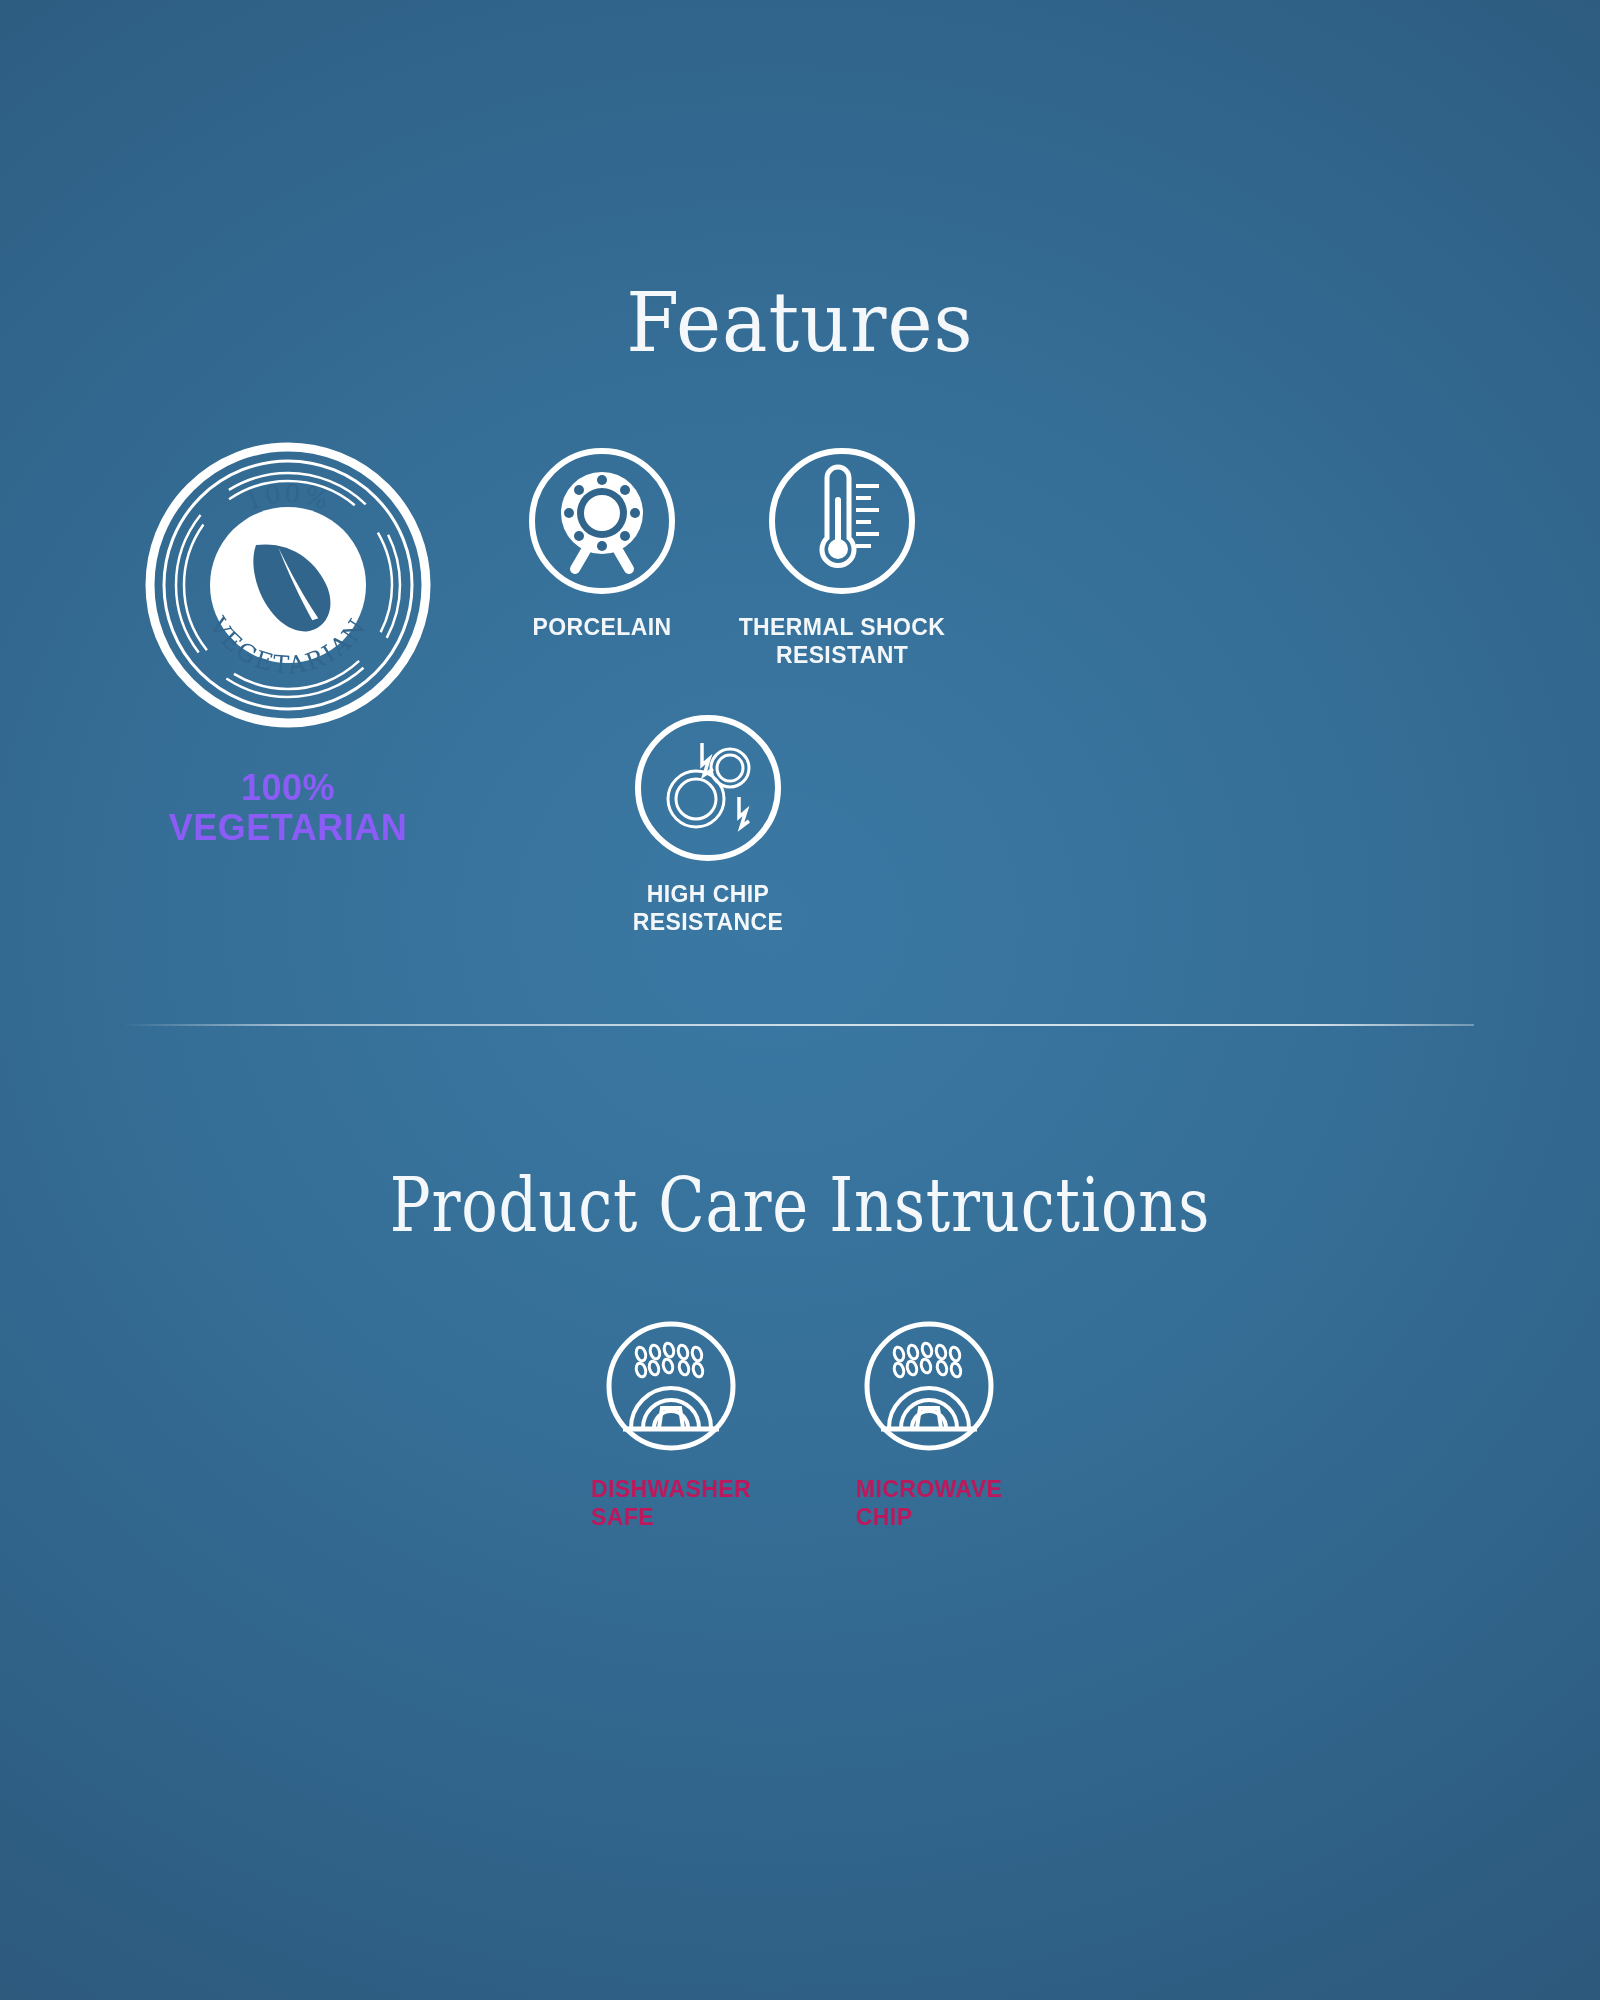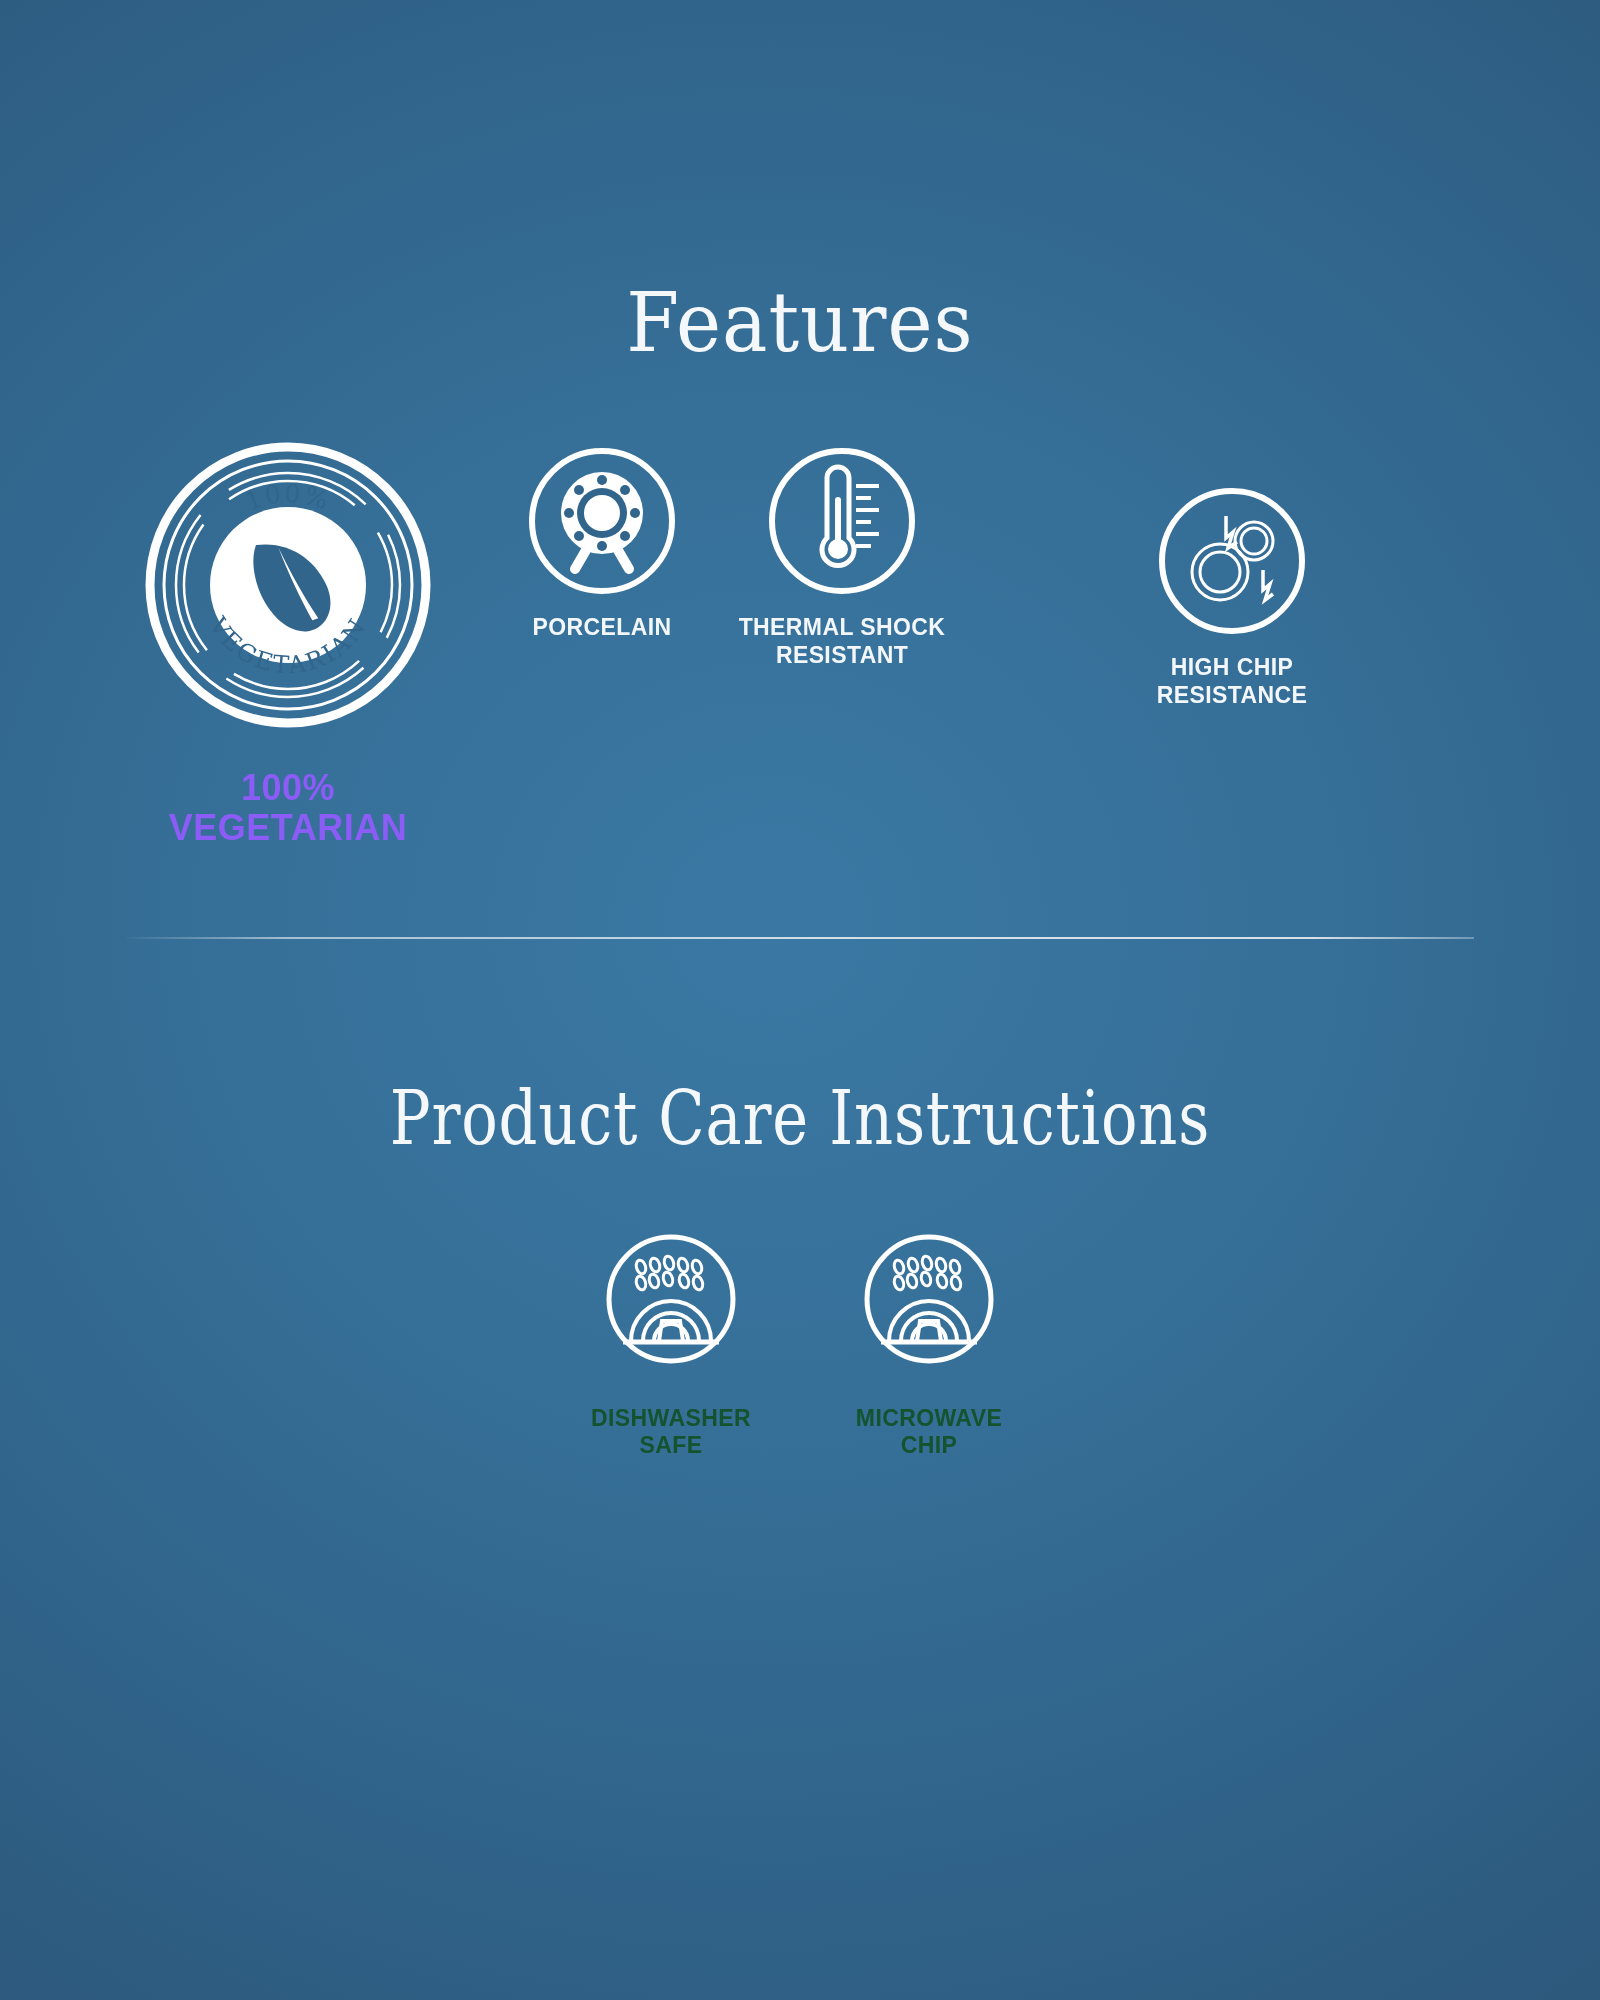--- a/index.html
+++ b/index.html
@@ -73,23 +73,22 @@
     font-size:36px;
     line-height:1.12;
     letter-spacing:0.5px;
     color:#8b5cf6;
   }
 
   
   .icon-grid {
     flex:1;
     display:flex;
-    flex-direction:row;
+    flex-direction:column;
     padding-top:10px;
-    gap:20px;
   }
   .icon-row {
     display:flex;
   }
   .icon-row.row1 { padding-left:24px; }
   .icon-row.row2 { padding-left:130px; margin-top:40px; }
 
   .feature-cell {
     width:240px;
     flex:0 0 240px;
@@ -137,27 +136,26 @@
   .care-cell {
     width:200px;
     display:flex;
     flex-direction:column;
     align-items:center;
   }
   .care-glyph { width:148px; height:148px; }
   .care-glyph svg { display:block; width:100%; height:100%; }
 
   .care-label {
-    margin-top:32px;
-    text-align:center;
+    margin-top:16px;
     font-weight:bold;
     font-size:23px;
     line-height:1.2;
     letter-spacing:0.4px;
-    color:#14532d;
+    color:#be185d;
     white-space:pre-line;
   }
 </style>
 </head>
 <body>
 
 <h1 id="features-title" class="section-title">Features</h1>
 
 <div class="features-body">
 

